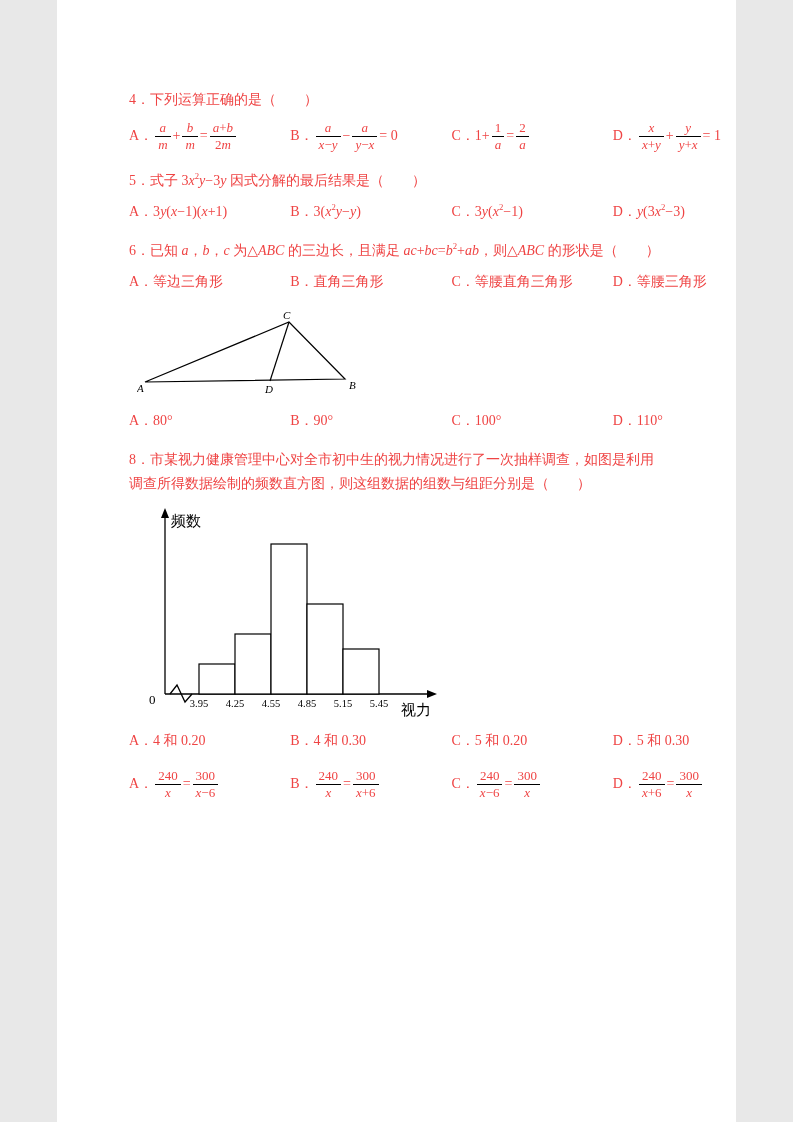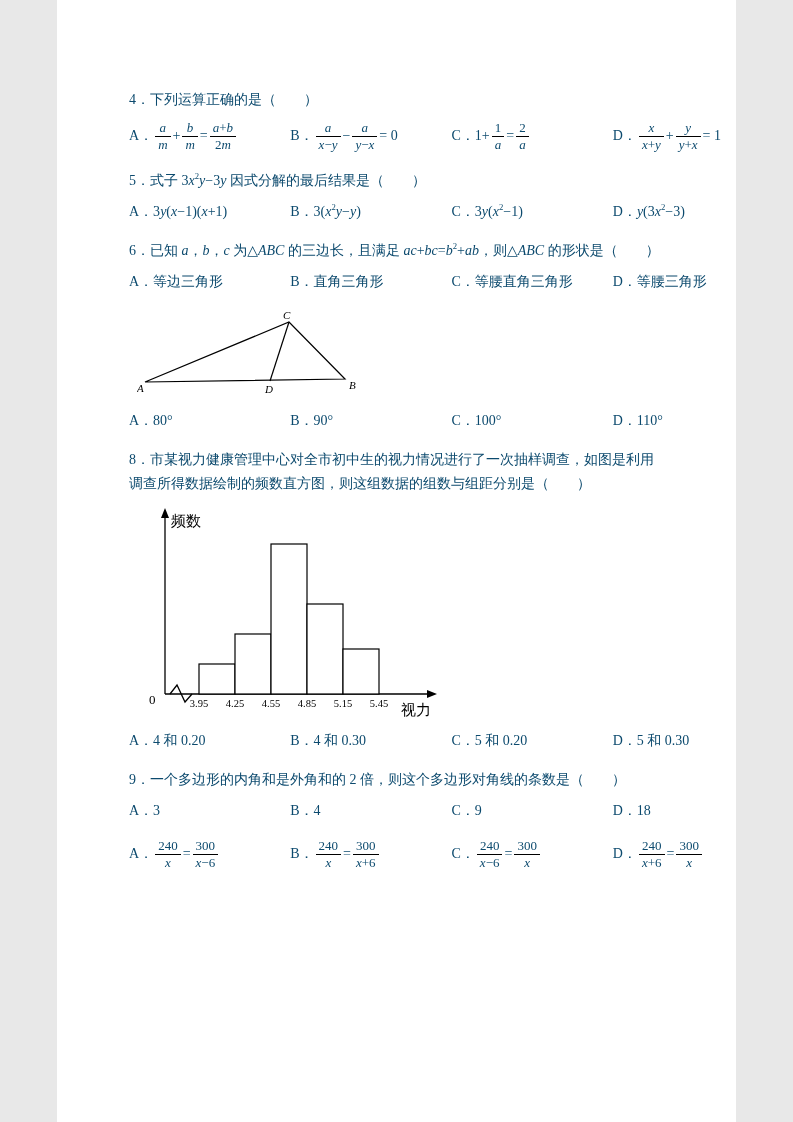--- a/index.html
+++ b/index.html
@@ -1,20 +1,20 @@
 <!DOCTYPE html>
 <html lang="zh"><head>
 <meta charset="utf-8">
 <style>
   html,body{margin:0;padding:0;background:#e8e8e8;}
   .page{
     width:679px;min-height:1122px;margin:0 auto;background:#ffffff;
     box-sizing:border-box;padding:88px 70px 40px 72px;
     font-family:"Liberation Serif","DejaVu Serif",serif;
-    color:#0c4a6e;font-size:14px;
+    color:#ef4444;font-size:14px;
   }
   .question{margin:0 0 10px 0;}
   .stem{margin:0 0 8px 0;line-height:1.7;}
   .opts{
     display:grid;grid-template-columns:repeat(4,1fr);
     width:645px;align-items:center;margin:2px 0 16px 0;
   }
   .opt{white-space:nowrap;line-height:1.6;}
   i.v{font-style:italic;font-family:"Liberation Serif","DejaVu Serif",serif;}
   sup{font-size:0.62em;line-height:0;}
@@ -118,29 +118,20 @@
       </svg>
     </div>
     <div class="opts">
       <span class="opt">A．4 和 0.20</span>
       <span class="opt">B．4 和 0.30</span>
       <span class="opt">C．5 和 0.20</span>
       <span class="opt">D．5 和 0.30</span>
     </div>
   </section>
 
-  <section class="question">
-    <p class="stem">9．一个多边形的内角和是外角和的 2 倍，则这个多边形对角线的条数是（　　）</p>
-    <div class="opts">
-      <span class="opt">A．3</span>
-      <span class="opt">B．4</span>
-      <span class="opt">C．9</span>
-      <span class="opt">D．18</span>
-    </div>
-  </section>
 
   <section class="question">
     <div class="opts">
       <span class="opt">A．<span class="frac"><span class="num">240</span><span class="den"><i class="v">x</i></span></span>=<span class="frac"><span class="num">300</span><span class="den"><i class="v">x</i>−6</span></span></span>
       <span class="opt">B．<span class="frac"><span class="num">240</span><span class="den"><i class="v">x</i></span></span>=<span class="frac"><span class="num">300</span><span class="den"><i class="v">x</i>+6</span></span></span>
       <span class="opt">C．<span class="frac"><span class="num">240</span><span class="den"><i class="v">x</i>−6</span></span>=<span class="frac"><span class="num">300</span><span class="den"><i class="v">x</i></span></span></span>
       <span class="opt">D．<span class="frac"><span class="num">240</span><span class="den"><i class="v">x</i>+6</span></span>=<span class="frac"><span class="num">300</span><span class="den"><i class="v">x</i></span></span></span>
     </div>
   </section>
 

